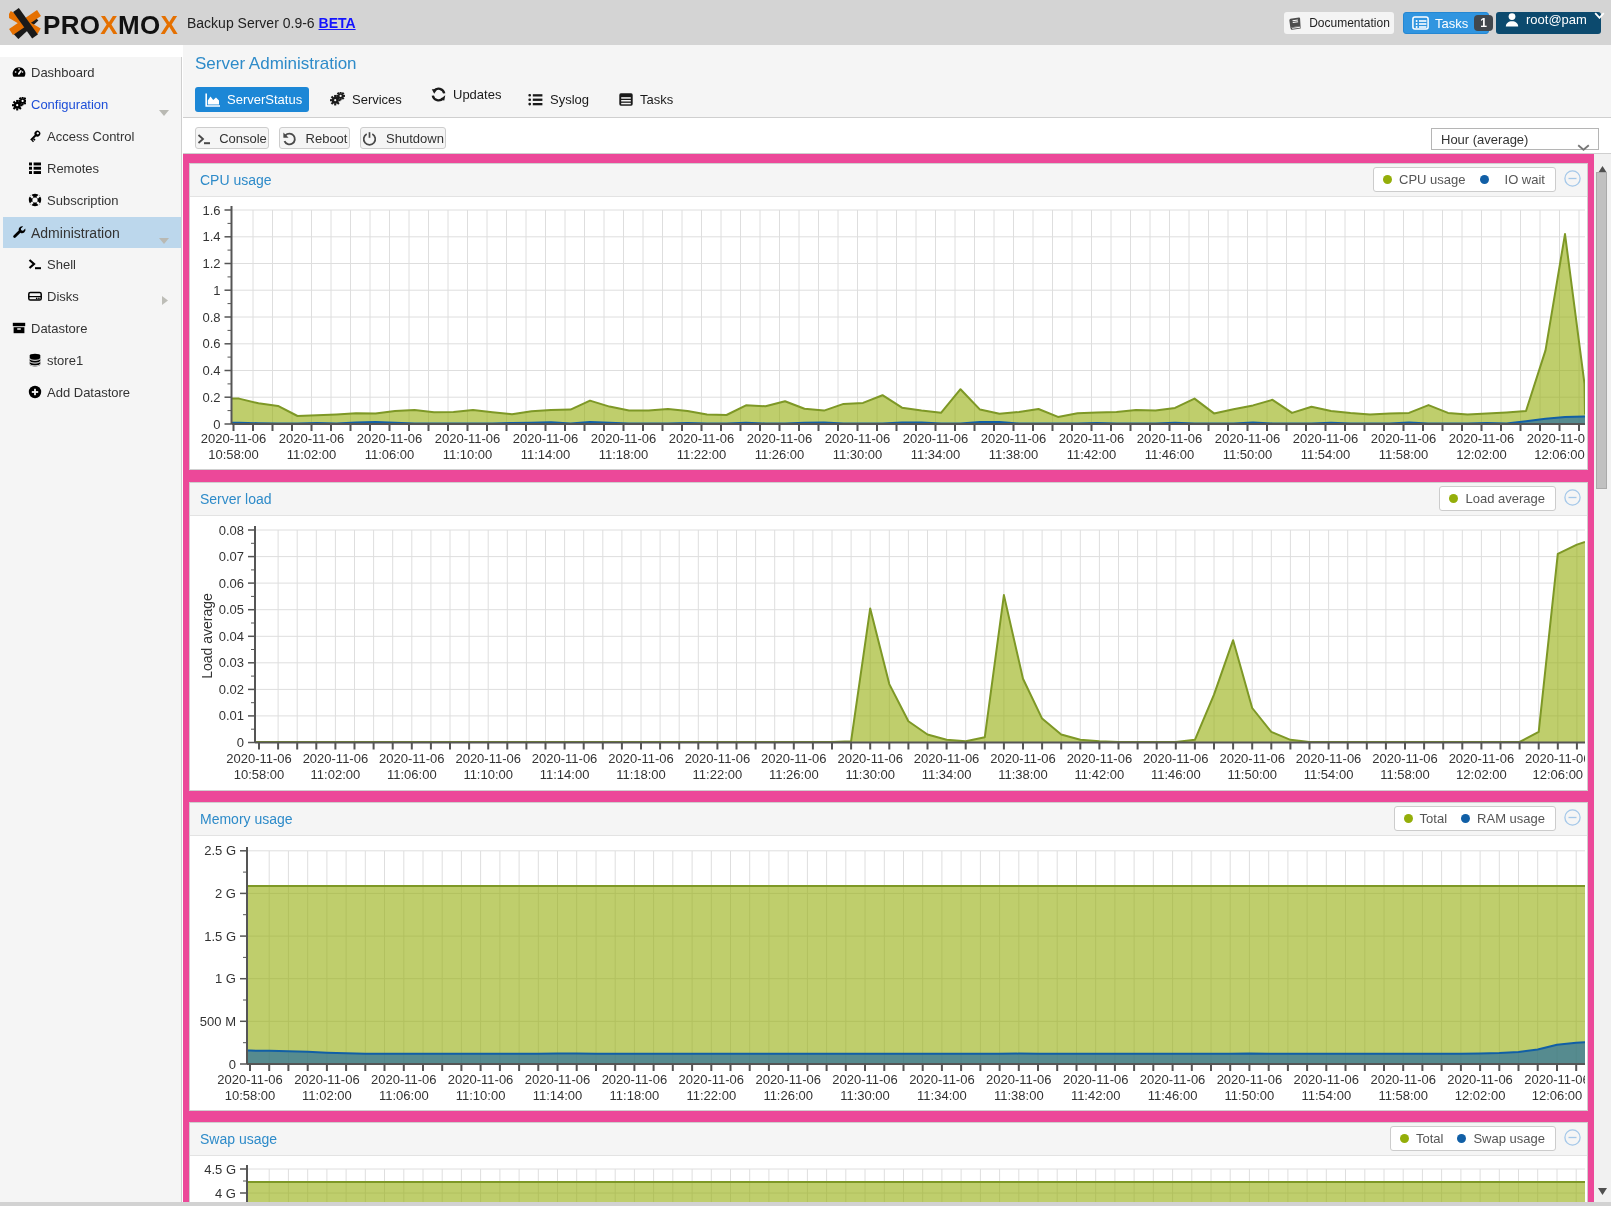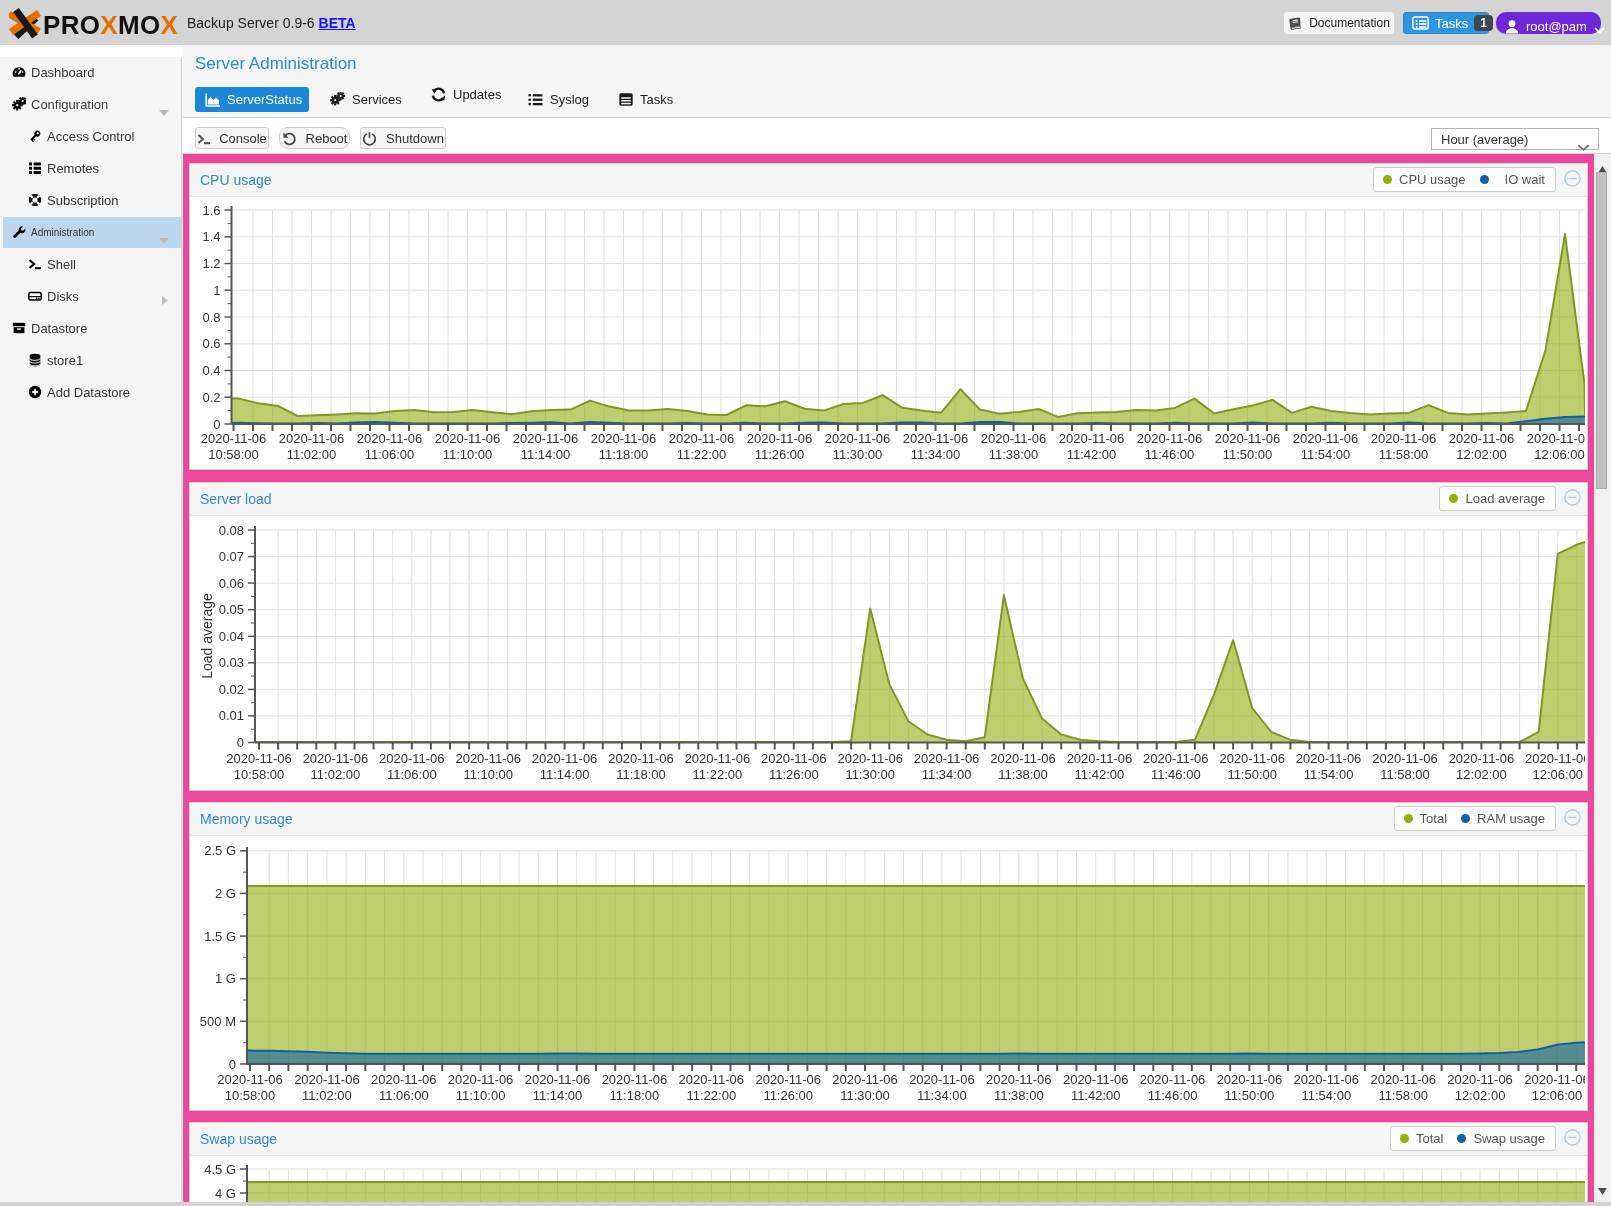--- a/index.html
+++ b/index.html
@@ -38,21 +38,21 @@
           <rect x="7" y="4.2" width="7.4" height="1.6" fill="#fff"></rect>
           <circle cx="4.6" cy="8" r="1" fill="#fff"></circle>
           <rect x="7" y="7.2" width="7.4" height="1.6" fill="#fff"></rect>
           <circle cx="4.6" cy="11" r="1" fill="#fff"></circle>
           <rect x="7" y="10.2" width="7.4" height="1.6" fill="#fff"></rect>
         </svg>
       </span>
     <span style="margin-left:6px;font-size:13px;color:#fff">Tasks</span>
     <span style="margin-left:6px;background:#41474d;border-radius:4px;color:#fff;font-size:12px;font-weight:bold;padding:1px 6px">1</span>
   </div>
-  <div style="position:absolute;left:1496px;top:12px;width:105px;height:22px;background:#6d28d9;border-radius:10px;display:flex;align-items:flex-end">
+  <div style="position:absolute;left:1496px;top:12px;width:105px;height:22px;background:#0c4a6e;border-radius:3px;display:flex;align-items:flex-start">
     <span style="margin-left:8px;display:flex">
         <svg width="15" height="15" viewBox="0 0 15 15" style="">
           <circle cx="8" cy="4.6" r="3.4" fill="#fff"></circle>
           <path d="M1.8 14.6c0-3.4 2.8-5.4 6.2-5.4s6.2 2 6.2 5.4z" fill="#fff"></path>
         </svg>
       </span>
     <span style="margin-left:7px;font-size:13px;color:#fff">root@pam</span>
     <span style="margin-left:7px;display:flex">
         <svg width="11" height="7" viewBox="0 0 11 7" style="">
           <polyline points="1.2,1.2 5.5,5.8 9.8,1.2" fill="none" stroke="#fff" stroke-width="1.8"></polyline>
@@ -84,21 +84,21 @@
         <rect x="12.85" y="2.85" width="2.1" height="2.1" fill="#000" transform="rotate(0 13.90 3.90)"></rect>
         <rect x="11.88" y="5.18" width="2.1" height="2.1" fill="#000" transform="rotate(45 12.93 6.23)"></rect>
         <rect x="9.55" y="6.15" width="2.1" height="2.1" fill="#000" transform="rotate(90 10.60 7.20)"></rect>
         <rect x="7.22" y="5.18" width="2.1" height="2.1" fill="#000" transform="rotate(135 8.27 6.23)"></rect>
         <rect x="6.25" y="2.85" width="2.1" height="2.1" fill="#000" transform="rotate(180 7.30 3.90)"></rect>
         <rect x="7.22" y="0.52" width="2.1" height="2.1" fill="#000" transform="rotate(225 8.27 1.57)"></rect>
         <rect x="9.55" y="-0.45" width="2.1" height="2.1" fill="#000" transform="rotate(270 10.60 0.60)"></rect>
         <rect x="11.88" y="0.52" width="2.1" height="2.1" fill="#000" transform="rotate(315 12.93 1.57)"></rect>
         <circle cx="10.6" cy="3.9" r="1.1" fill="#fff"></circle>
       </svg></div>
-    <div style="position:absolute;left:31px;top:40px;font-size:13px;color:#404040;line-height:16px">Configuration</div>
+    <div style="position:absolute;left:31px;top:40px;font-size:13px;color:#1d4ed8;line-height:16px">Configuration</div>
     <div style="position:absolute;left:159px;top:45px"><svg width="10" height="6" viewBox="0 0 10 6" style="">
         <polygon points="0,0 10,0 5.0,6" fill="#b9b9b3"></polygon>
       </svg></div>
     <div style="position:absolute;left:28px;top:72px"><svg width="14" height="14" viewBox="0 0 14 14" style="">
         <g transform="rotate(45 7 7)">
           <circle cx="7" cy="3.6" r="2.9" fill="#000"></circle>
           <circle cx="7" cy="3.1" r="1.2" fill="#f5f5f5"></circle>
           <rect x="6" y="5.6" width="2" height="7.2" fill="#000"></rect>
           <rect x="8" y="9.2" width="2" height="1.6" fill="#000"></rect>
           <rect x="8" y="11.4" width="2" height="1.4" fill="#000"></rect>
@@ -121,21 +121,21 @@
         <rect x="2.65" y="8.65" width="2.2" height="3.2" fill="#f5f5f5" transform="rotate(225 3.75 10.25)"></rect>
         <rect x="2.65" y="2.15" width="2.2" height="3.2" fill="#f5f5f5" transform="rotate(315 3.75 3.75)"></rect>
         <rect x="9.15" y="2.15" width="2.2" height="3.2" fill="#f5f5f5" transform="rotate(405 10.25 3.75)"></rect>
       </svg></div>
     <div style="position:absolute;left:47px;top:136px;font-size:13px;color:#333;line-height:16px">Subscription</div>
     <div style="position:absolute;left:3px;top:160px;width:178px;height:31px;background:#bcd7ec"></div>
     <div style="position:absolute;left:12px;top:168px"><svg width="14" height="14" viewBox="0 0 14 14" style="">
         <line x1="2.6" y1="11.6" x2="8.2" y2="6" stroke="#000" stroke-width="2.8" stroke-linecap="round"></line>
         <path d="M6.6 4.9a3.6 3.6 0 0 1 4.5-3.5L8.9 3.6l.3 1.9 1.9.3 2.2-2.2a3.6 3.6 0 0 1-4.6 4.5z" fill="#000"></path>
       </svg></div>
-    <div style="position:absolute;left:31px;top:168px;font-size:10px;color:#333;line-height:16px">Administration</div>
+    <div style="position:absolute;left:31px;top:168px;font-size:14px;color:#333;line-height:16px">Administration</div>
     <div style="position:absolute;left:159px;top:173px"><svg width="10" height="6" viewBox="0 0 10 6" style="">
         <polygon points="0,0 10,0 5.0,6" fill="#b9b9b3"></polygon>
       </svg></div>
     <div style="position:absolute;left:28px;top:200px"><svg width="14" height="14" viewBox="0 0 14 14" style="">
         <polyline points="1.5,3 6,7 1.5,11" fill="none" stroke="#000" stroke-width="2.2"></polyline>
         <rect x="7" y="10.2" width="6" height="2" fill="#000"></rect>
       </svg></div>
     <div style="position:absolute;left:47px;top:200px;font-size:13px;color:#333;line-height:16px">Shell</div>
     <div style="position:absolute;left:28px;top:232px"><svg width="14" height="14" viewBox="0 0 14 14" style="">
         <rect x="0.8" y="3.4" width="12.4" height="7.6" rx="1.6" fill="none" stroke="#000" stroke-width="1.5"></rect>
@@ -247,21 +247,21 @@
 <div style="position:absolute;left:183px;top:118px;width:1428px;height:36px;background:#fff;border-bottom:1px solid #cfcfcf;box-sizing:border-box">
   <div style="position:absolute;left:12px;top:9px;width:74px;height:22px;background:#f5f5f5;border:1px solid #cdcdcd;border-radius:3px;box-sizing:border-box;display:flex;align-items:center;justify-content:center">
       <span style="display:flex">
         <svg width="13" height="13" viewBox="0 0 13 13" style="">
           <polyline points="1.5,3 6,7 1.5,11" fill="none" stroke="#4a4a4a" stroke-width="1.8"></polyline>
           <rect x="7" y="10.2" width="6" height="2" fill="#4a4a4a"></rect>
         </svg>
       </span>
       <span style="margin-left:9px;font-size:13px;color:#333">Console</span>
     </div>
-  <div style="position:absolute;left:96px;top:9px;width:71px;height:22px;background:#f5f5f5;border:1px solid #cdcdcd;border-radius:9px;box-sizing:border-box;display:flex;align-items:center;justify-content:center">
+  <div style="position:absolute;left:96px;top:9px;width:71px;height:22px;background:#f5f5f5;border:1px solid #cdcdcd;border-radius:3px;box-sizing:border-box;display:flex;align-items:center;justify-content:center">
       <span style="display:flex">
         <svg width="15" height="15" viewBox="0 0 15 15" style="">
           <path d="M3.4 4.4a5.4 5.4 0 1 1-.9 5.8" fill="none" stroke="#4a4a4a" stroke-width="1.9"></path>
           <polygon points="1.4,1.6 1.4,6.8 6.6,6.8" fill="#4a4a4a"></polygon>
         </svg>
       </span>
       <span style="margin-left:9px;font-size:13px;color:#333">Reboot</span>
     </div>
   <div style="position:absolute;left:177px;top:9px;width:86px;height:22px;background:#f5f5f5;border:1px solid #cdcdcd;border-radius:3px;box-sizing:border-box;display:flex;align-items:center;justify-content:center">
       <span style="display:flex">

